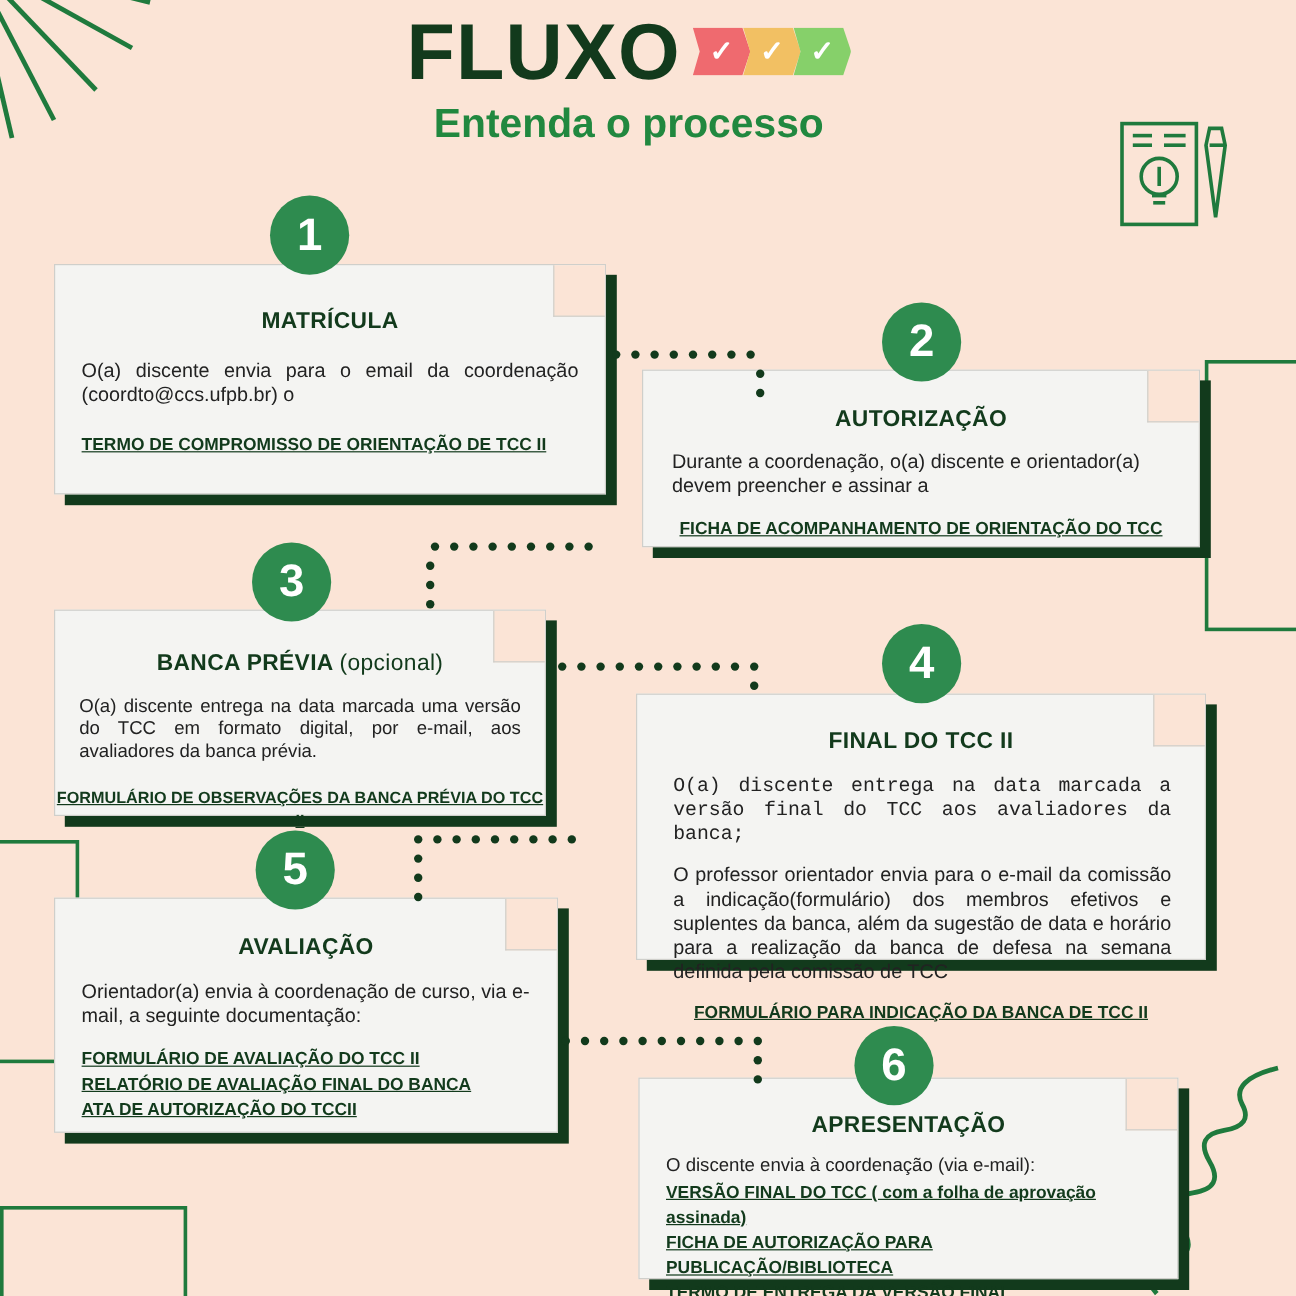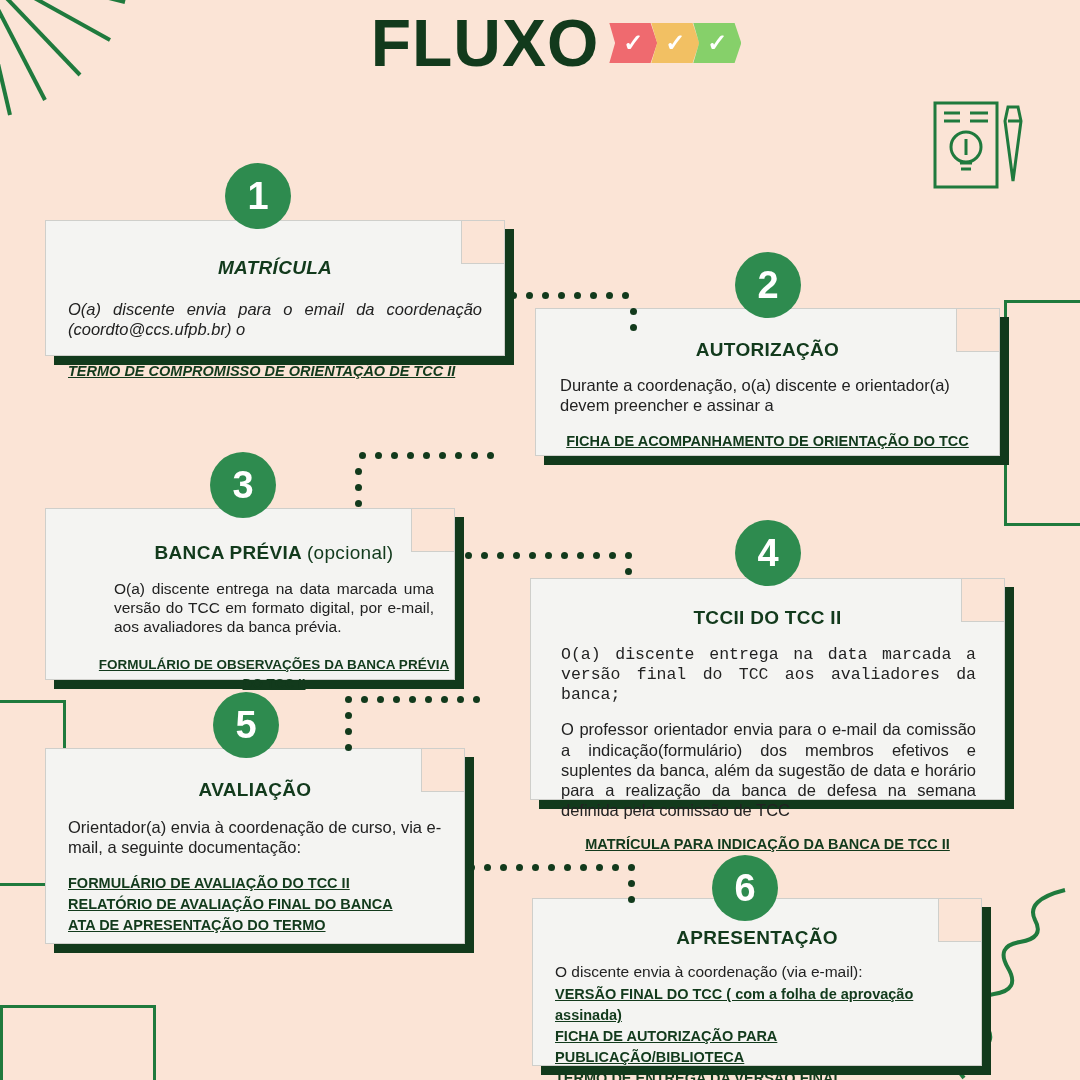--- a/index.html
+++ b/index.html
@@ -31,21 +31,20 @@
   .deco-frame-l2 { left: 0px; top: 1005px; width: 150px; height: 90px; border: 3px solid #1f7a3d; }
   .deco-squiggle { right: 5px; bottom: 0px; width: 130px; height: 200px; }
 
   
   .header {
     position: absolute;
     top: 10px;
     left: 0;
     width: 1048px;
     text-align: center;
-    padding-left: 32px;
   }
   .title-row {
     display: flex;
     align-items: center;
     justify-content: center;
     gap: 10px;
   }
   .title-text {
     font-size: 66px;
     font-weight: bold;
@@ -134,23 +133,23 @@
   
   .dots { position: absolute; z-index: 2; }
   .dots span {
     position: absolute;
     width: 7px; height: 7px;
     border-radius: 50%;
     background: #123a1c;
   }
 
   
-  #card1 { left: 45px;  top: 220px;  width: 460px; height: 136px; font-style: italic; }
+  #card1 { left: 45px;  top: 220px;  width: 460px; height: 192px; }
   #card2 { left: 535px; top: 308px;  width: 465px; height: 148px; }
-  #card3 { left: 45px;  top: 508px;  width: 410px; height: 172px; padding-left: 48px; }
+  #card3 { left: 45px;  top: 508px;  width: 410px; height: 172px; }
   #card4 { left: 530px; top: 578px;  width: 475px; height: 222px; }
   #card5 { left: 45px;  top: 748px;  width: 420px; height: 196px; }
   #card6 { left: 532px; top: 898px;  width: 450px; height: 168px; }
 </style>
 </head>
 <body>
 
 <div class="page">
 
   <svg class="deco deco-burst" viewBox="0 0 220 220">
@@ -191,20 +190,21 @@
 
   <div class="header">
     <div class="title-row">
       <div class="title-text">FLUXO</div>
       <div class="check-group">
         <div class="chk c1">✓</div>
         <div class="chk c2">✓</div>
         <div class="chk c3">✓</div>
       </div>
     </div>
+    <div class="subtitle">Entenda o processo</div>
   </div>
 
   <div class="dots" style="left:510px; top:286px; width:140px; height:60px;">
     <span style="left:0px;   top:6px;"></span>
     <span style="left:16px;  top:6px;"></span>
     <span style="left:32px;  top:6px;"></span>
     <span style="left:48px;  top:6px;"></span>
     <span style="left:64px;  top:6px;"></span>
     <span style="left:80px;  top:6px;"></span>
     <span style="left:96px;  top:6px;"></span>
@@ -293,34 +293,34 @@
     <div class="card-title" style="margin:33px 0 0 0;">
       <span>BANCA PRÉVIA</span>
       <span class="opt">(opcional)</span>
     </div>
     <div class="card-body" style="margin:16px 20px 0 20px; font-size:15.5px;">O(a) discente entrega na data marcada uma versão do TCC em formato digital, por e-mail, aos avaliadores da banca prévia.</div>
     <a class="card-link" style="margin:18px 0 0 0; text-align:center; font-size:13.5px;"> FORMULÁRIO DE OBSERVAÇÕES DA BANCA PRÉVIA DO TCC II</a>
   </div>
 
   <div class="step" style="left:735px; top:520px;">4</div>
   <div class="card" id="card4">
-    <div class="card-title" style="margin:28px 0 0 0;">TCCII DO TCC II</div>
+    <div class="card-title" style="margin:28px 0 0 0;">FINAL DO TCC II</div>
     <div class="card-body" style="margin:16px 28px 0 30px;font-family:Liberation Mono, monospace;">O(a) discente entrega na data marcada a versão final do TCC aos avaliadores da banca;</div>
     <div class="card-body" style="margin:14px 28px 0 30px;">O professor orientador envia para o e-mail da comissão a indicação(formulário) dos membros efetivos e suplentes da banca, além da sugestão de data e horário para a realização da banca de defesa na semana definida pela comissão de TCC</div>
-    <a class="card-link" style="margin:14px 0 0 0; text-align:center;"> MATRÍCULA PARA INDICAÇÃO DA BANCA DE TCC II</a>
+    <a class="card-link" style="margin:14px 0 0 0; text-align:center;"> FORMULÁRIO PARA INDICAÇÃO DA BANCA DE TCC II</a>
   </div>
 
   <div class="step" style="left:213px; top:692px;">5</div>
   <div class="card" id="card5">
     <div class="card-title" style="margin:30px 0 0 0;">AVALIAÇÃO</div>
     <div class="card-body" style="margin:16px 22px 0 22px; text-align:left;">Orientador(a) envia à coordenação de curso, via e-mail, a seguinte documentação:</div>
     <div style="margin:16px 22px 0 22px;">
       <a class="card-link">FORMULÁRIO DE AVALIAÇÃO DO TCC II </a>
       <a class="card-link">RELATÓRIO DE AVALIAÇÃO FINAL DO BANCA</a>
-      <a class="card-link">ATA DE APRESENTAÇÃO DO TERMO </a>
+      <a class="card-link">ATA DE AUTORIZAÇÃO DO TCCII </a>
     </div>
   </div>
 
   <div class="step" style="left:712px; top:855px;">6</div>
   <div class="card" id="card6">
     <div class="card-title" style="margin:28px 0 0 0;">APRESENTAÇÃO</div>
     <div class="card-body" style="margin:14px 18px 0 22px; text-align:left; font-size:15.5px;">O discente envia à coordenação (via e-mail):</div>
     <div style="margin:2px 18px 0 22px;">
       <a class="card-link" style="font-size:14.5px;">VERSÃO FINAL DO TCC ( com a folha de aprovação assinada)</a>
       <a class="card-link" style="font-size:14.5px;">FICHA DE AUTORIZAÇÃO PARA PUBLICAÇÃO/BIBLIOTECA</a>

